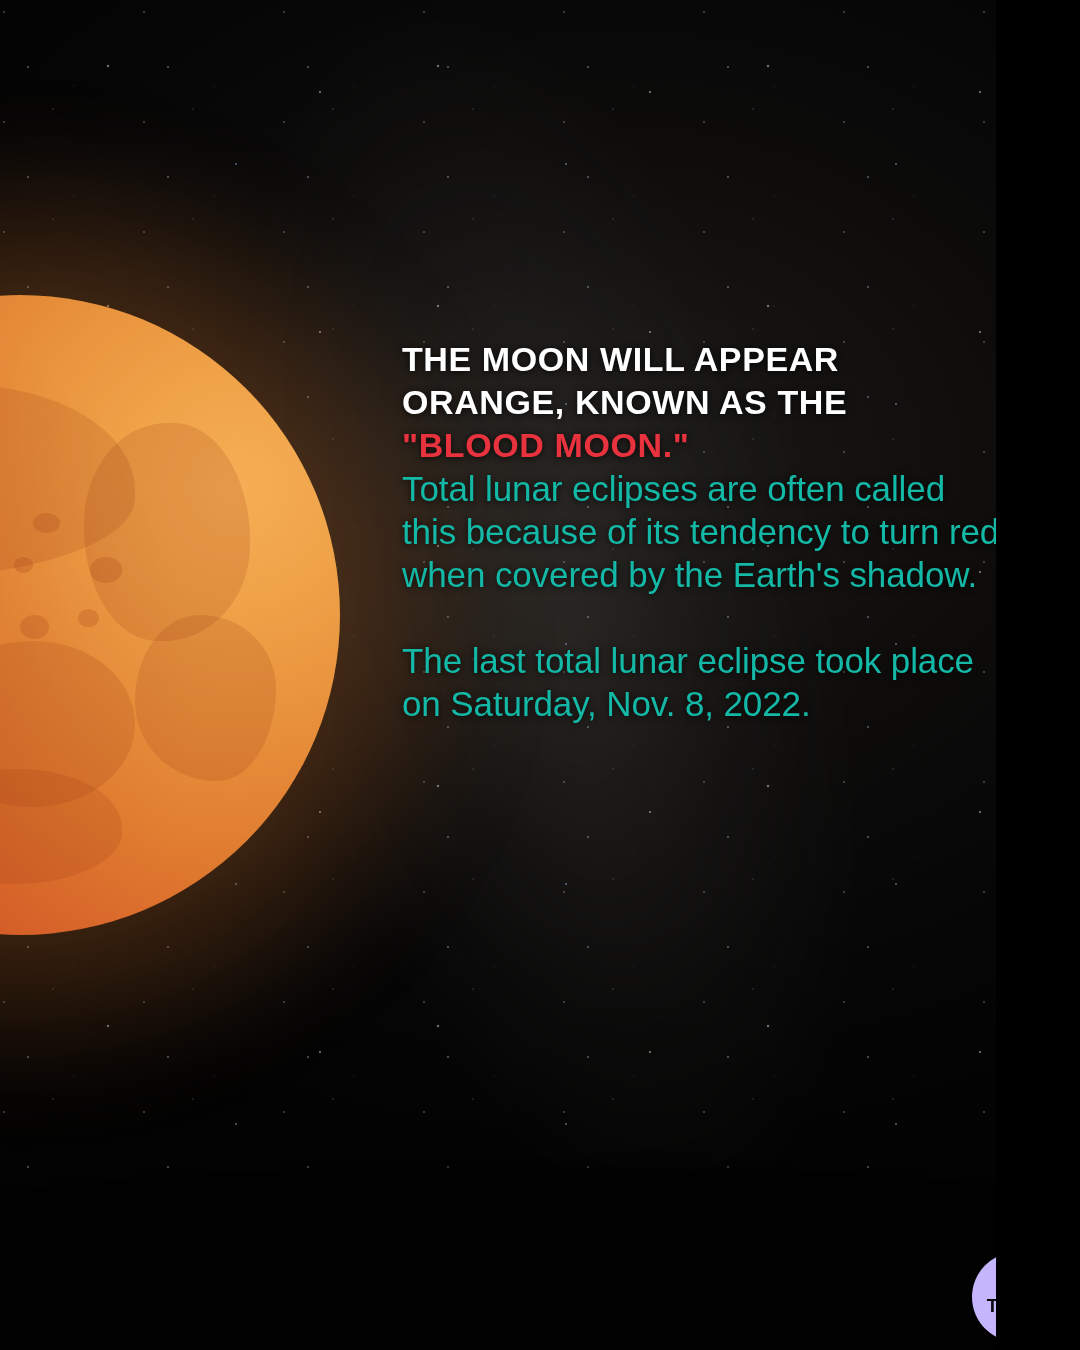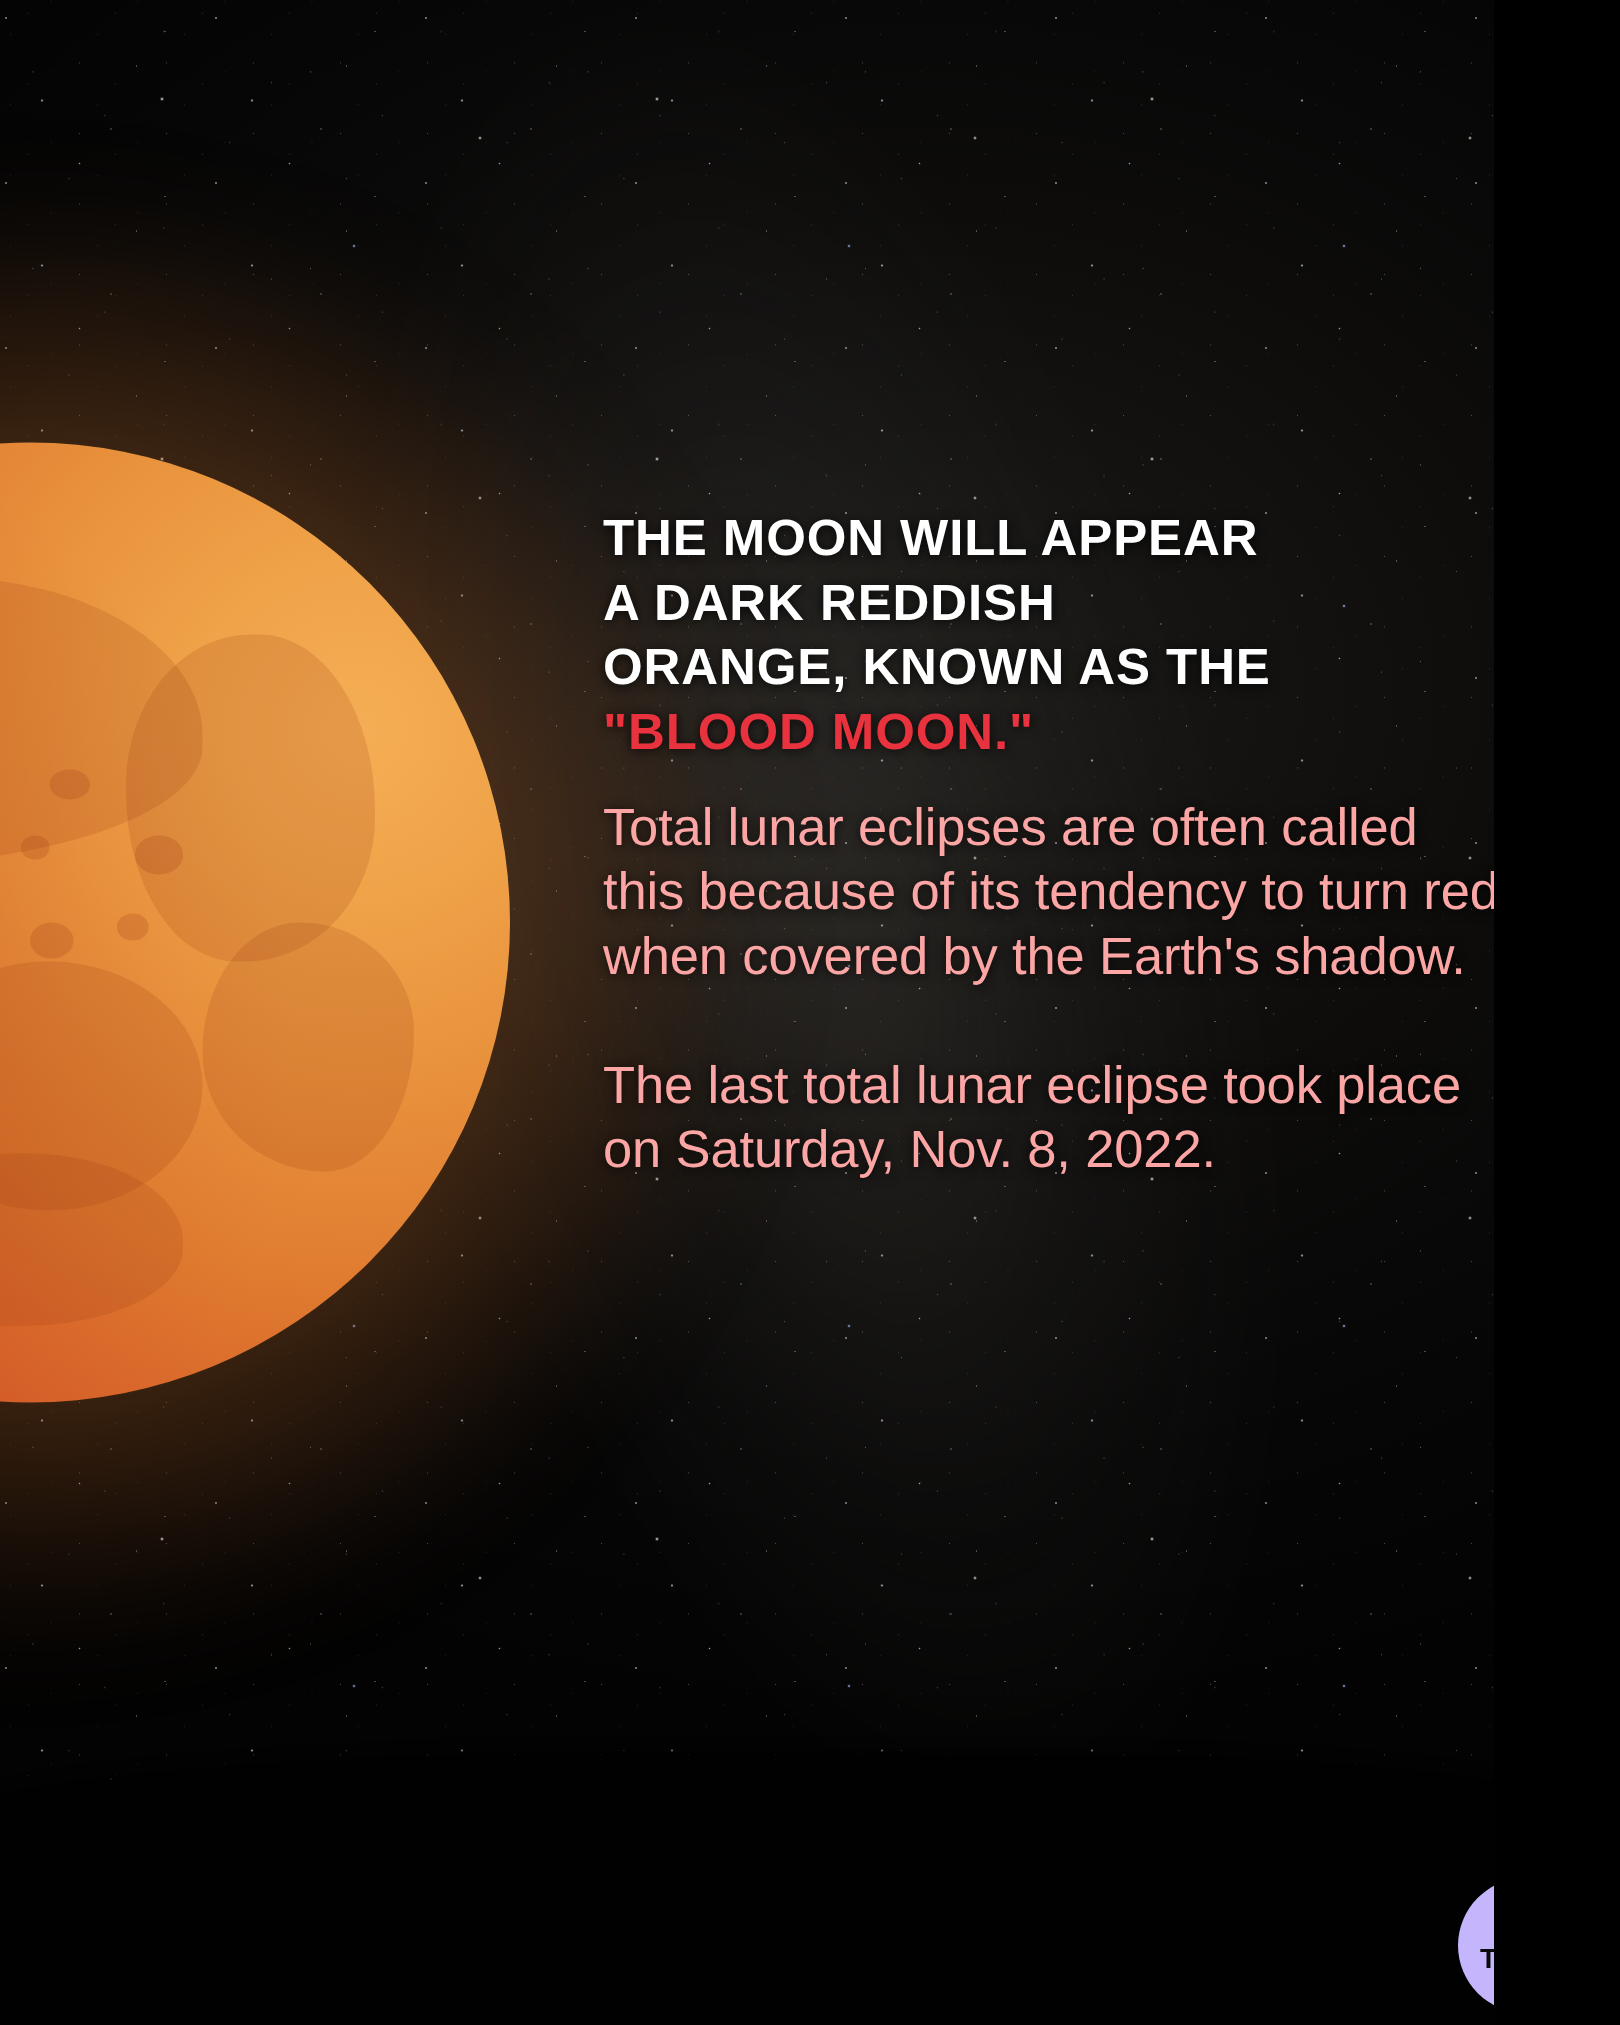--- a/index.html
+++ b/index.html
@@ -153,22 +153,22 @@
     font-size:34px;
     line-height:43px;
     font-weight:700;
     letter-spacing:.6px;
     text-transform:uppercase;
     text-shadow:0 1px 7px rgba(0,0,0,.82);
   }
   .headline .accent { color:#e8333f; }
 
   .body-copy {
-    margin-top:20px;
-    color:#fca5a5;
+    margin-top:0;
+    color:#14b8a6;
     font-size:35px;
     line-height:43px;
     font-weight:400;
     letter-spacing:-.1px;
     text-shadow:0 1px 7px rgba(0,0,0,.8);
   }
   .body-copy p + p { margin-top:43px; }
 
   
   .logo {
@@ -221,21 +221,20 @@
     <div class="crater" style="left:50%;top:50%;width:4.6%;height:3.8%;"></div>
 
   </div>
 
   <div class="horizon h2"></div>
   <div class="horizon"></div>
 
   <div class="copy">
     <div class="headline">
       <div>THE MOON WILL APPEAR</div>
-      <div>A DARK REDDISH</div>
       <div>ORANGE, KNOWN AS THE</div>
       <div class="accent">"BLOOD MOON."</div>
     </div>
 
     <div class="body-copy">
       <p>Total lunar eclipses are often called this because of its tendency to turn red when covered by the Earth's shadow.</p>
       <p>The last total lunar eclipse took place on Saturday, Nov. 8, 2022.</p>
     </div>
   </div>
 

